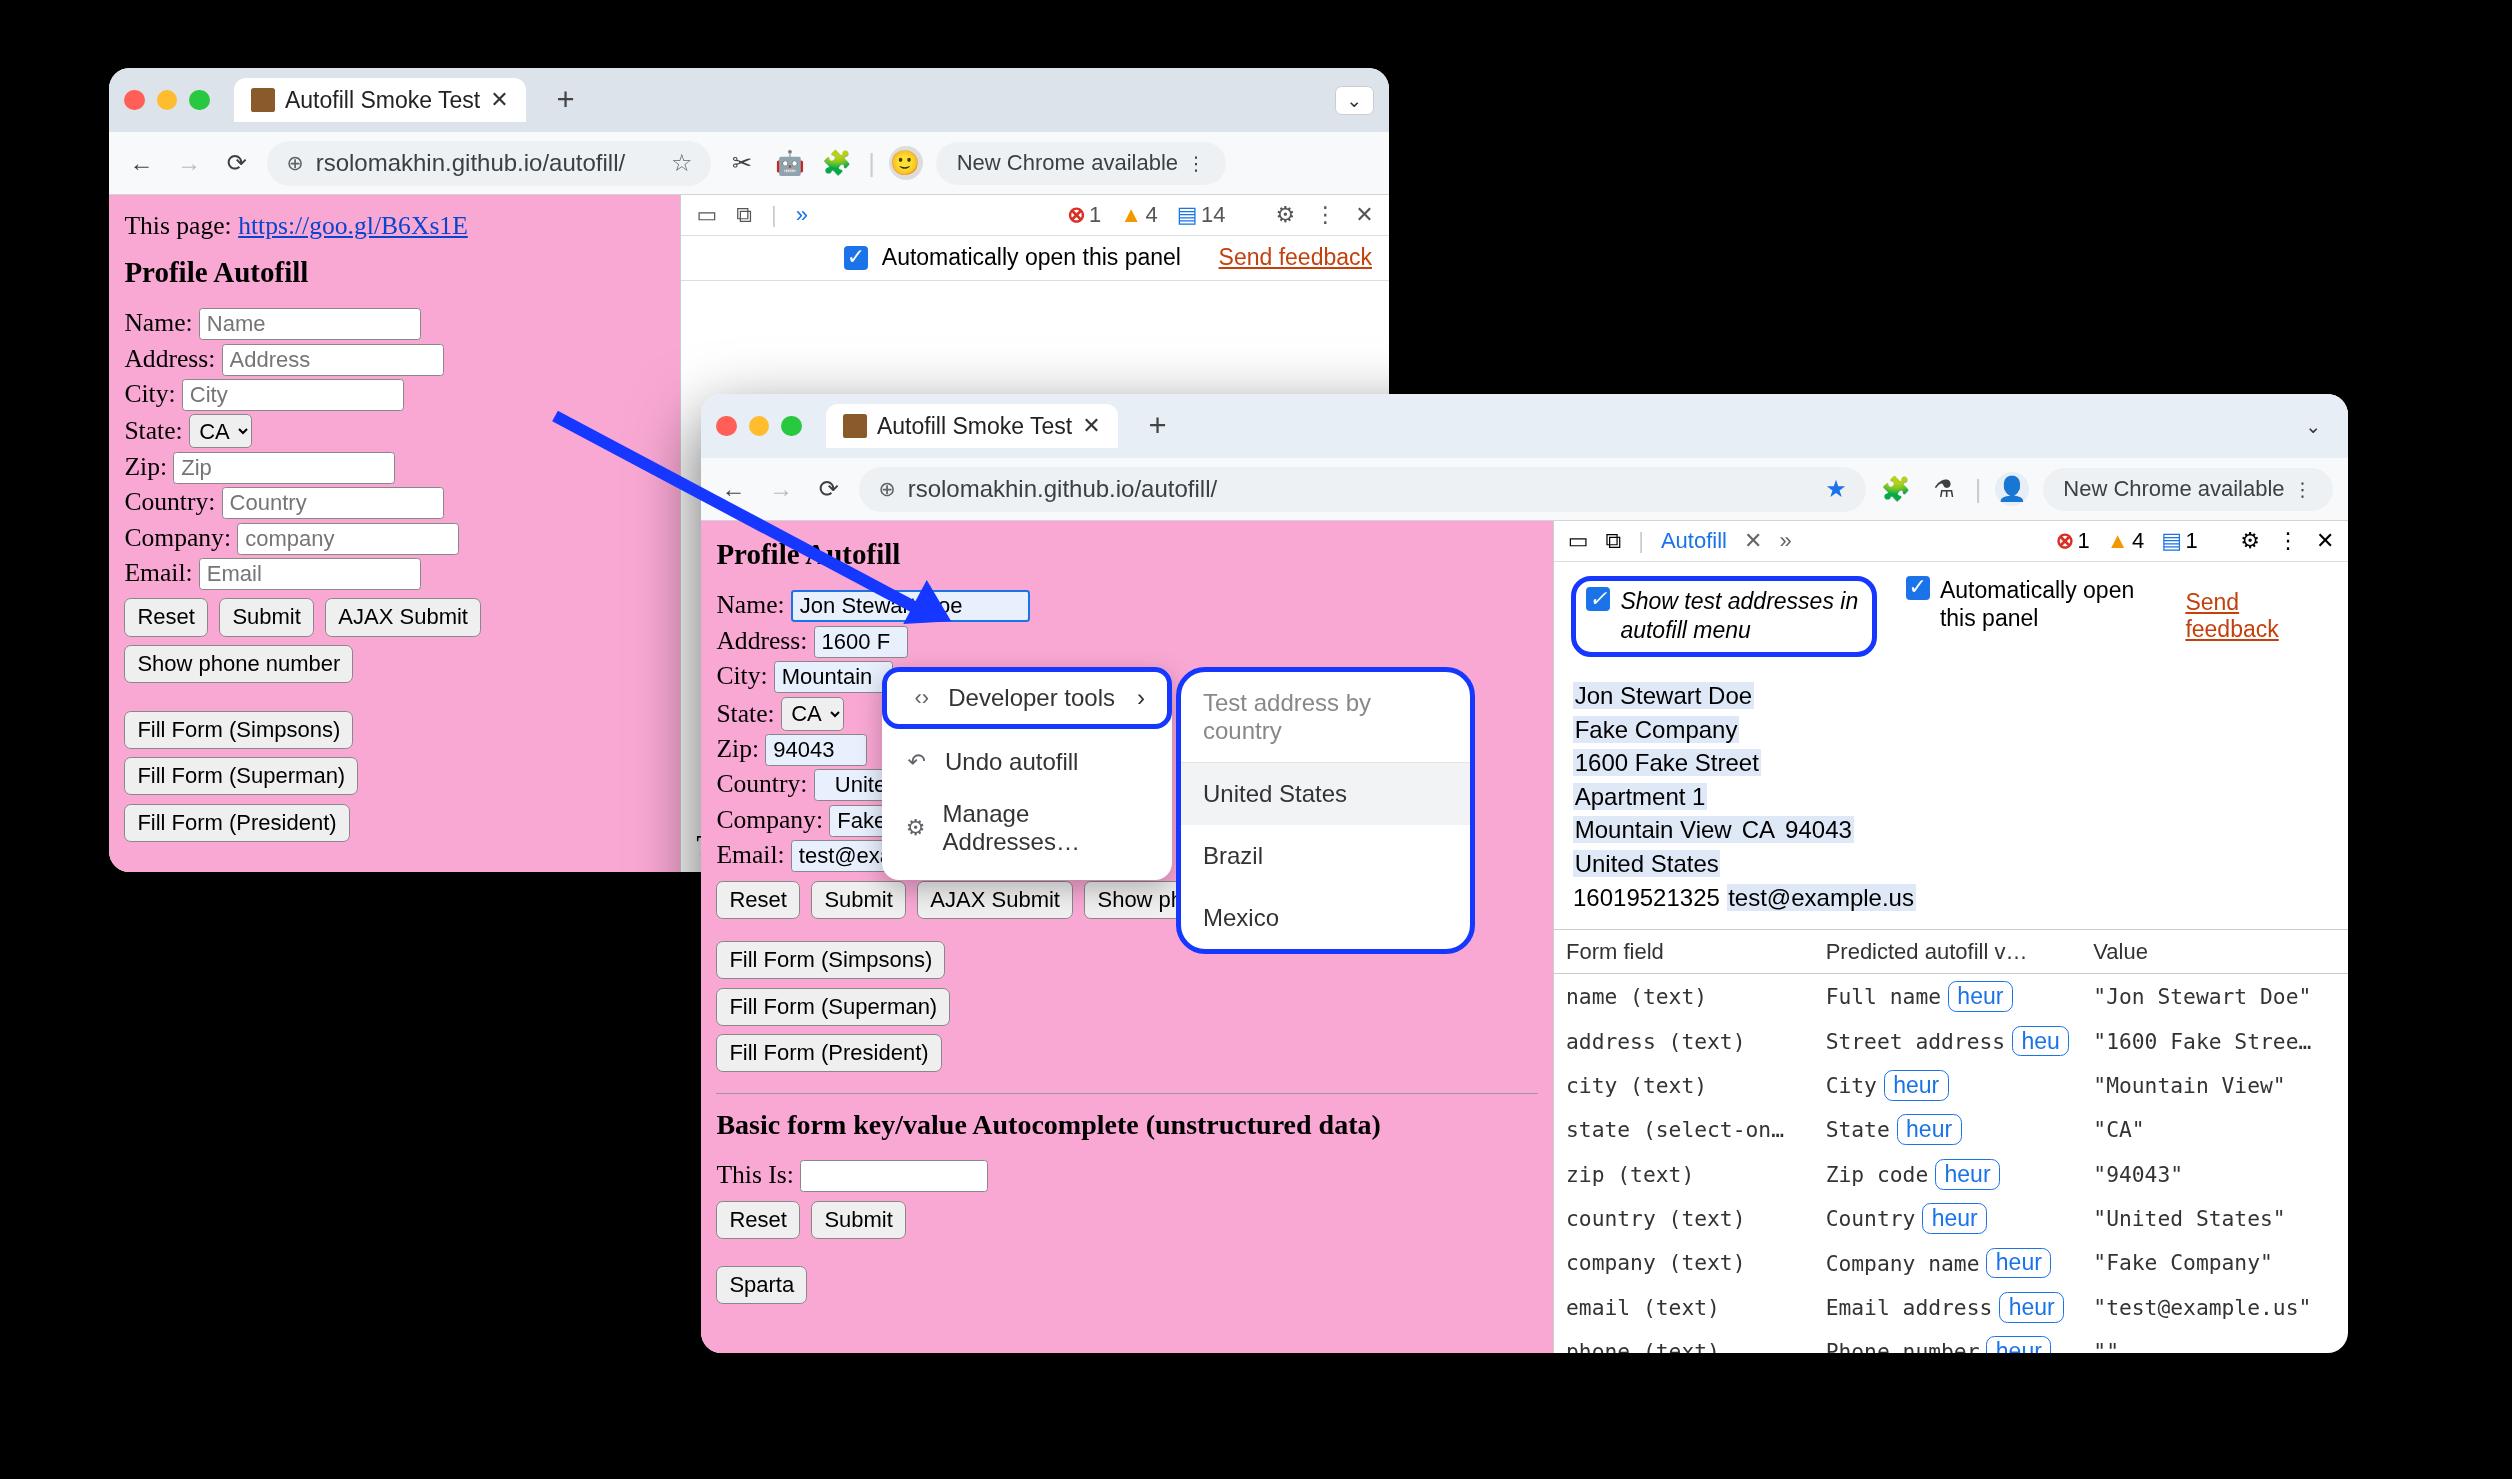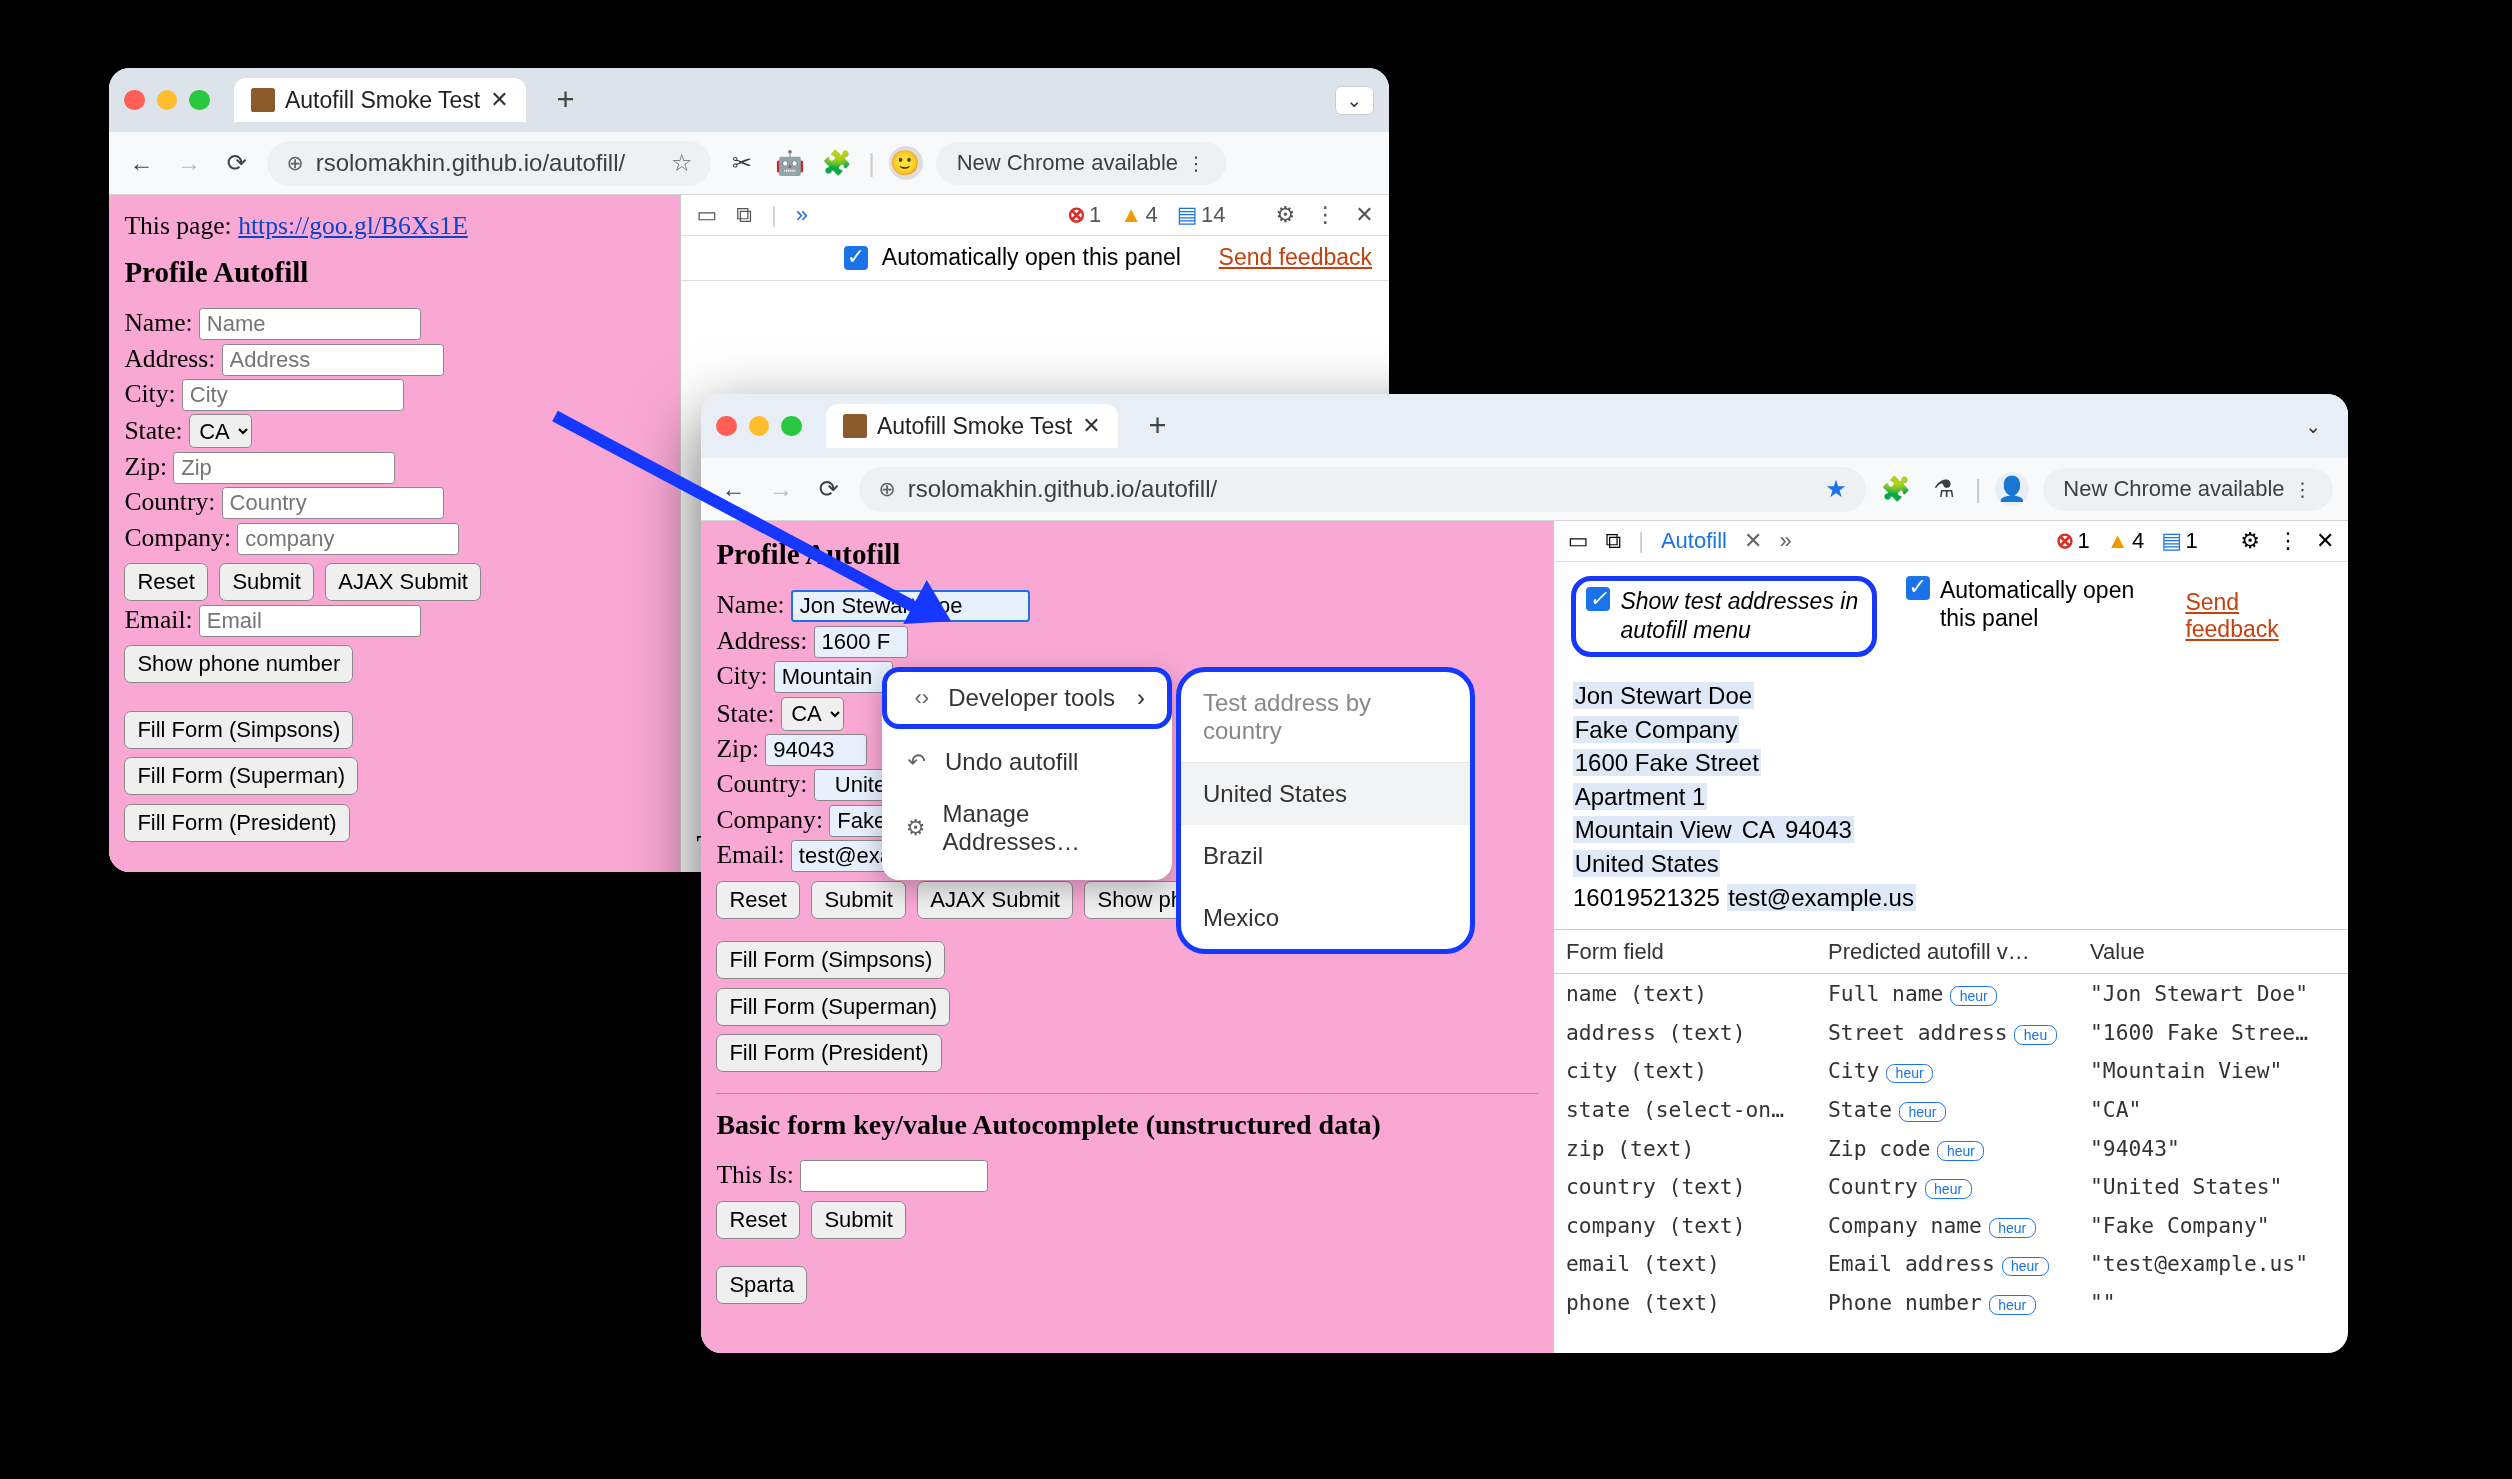--- a/index.html
+++ b/index.html
@@ -164,21 +164,21 @@
   }
   table.ff th{
     text-align:left;font-weight:normal;color:#333;
     border-top:0.9px solid #ccc;border-bottom:0.9px solid #ccc;padding:8.5px 12px;
   }
   table.ff td{
     padding:6.8px 12px;font-family:Menlo,Consolas,monospace;font-size:21.3px;color:#333;white-space:nowrap;overflow:hidden;text-overflow:ellipsis;
   }
   .heur{
     display:inline-block;border:1.7px solid #1a73e8;color:#1a73e8;
-    border-radius:8.5px;font-size:14px;padding:0.9px 8.5px;margin-left:6.8px;font-family:Arial;
+    border-radius:8.5px;font-size:23px;padding:0.9px 8.5px;margin-left:6.8px;font-family:Arial;
   }
   .arrow-line{
     position:absolute;
     background:#1637ff;
     height:12px;
     transform-origin:left center;
   }
   .arrow-head{
     position:absolute;
     width:0;height:0;
@@ -234,26 +234,26 @@
       <div class="content small">
         <div class="row"><span>This page: </span><a class="link">https://goo.gl/B6Xs1E</a></div>
         <h3>Profile Autofill</h3>
         <div class="row"><span>Name:</span> <input type="text" style="width: 222px;" placeholder="Name"></div>
         <div class="row"><span>Address:</span> <input type="text" style="width: 222px;" placeholder="Address"></div>
         <div class="row"><span>City:</span> <input type="text" style="width: 222px;" placeholder="City"></div>
         <div class="row"><span>State:</span> <select><option>CA</option></select></div>
         <div class="row"><span>Zip:</span> <input type="text" style="width: 222px;" placeholder="Zip"></div>
         <div class="row"><span>Country:</span> <input type="text" style="width: 222px;" placeholder="Country"></div>
         <div class="row"><span>Company:</span> <input type="text" style="width: 222px;" placeholder="company"></div>
+        <div class="row"><span>Email:</span> <input type="text" style="width: 222px;" placeholder="Email"></div>
         <div class="row">
           <span class="btn">Reset</span>
           <span class="btn">Submit</span>
           <span class="btn">AJAX Submit</span>
         </div>
-        <div class="row"><span>Email:</span> <input type="text" style="width: 222px;" placeholder="Email"></div>
         <div class="row"><span class="btn">Show phone number</span></div>
         <div style="height:15.4px"></div>
         <div class="row"><span class="btn">Fill Form (Simpsons)</span></div>
         <div class="row"><span class="btn">Fill Form (Superman)</span></div>
         <div class="row"><span class="btn">Fill Form (President)</span></div>
       </div>
 
       <div class="devtools">
         <div class="dt-tabbar">
           <span>▭</span>

